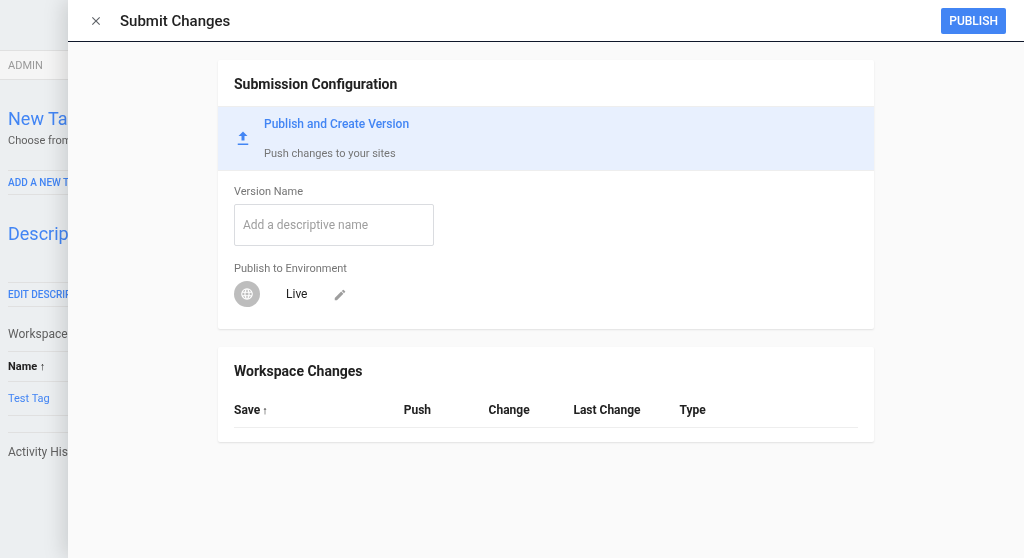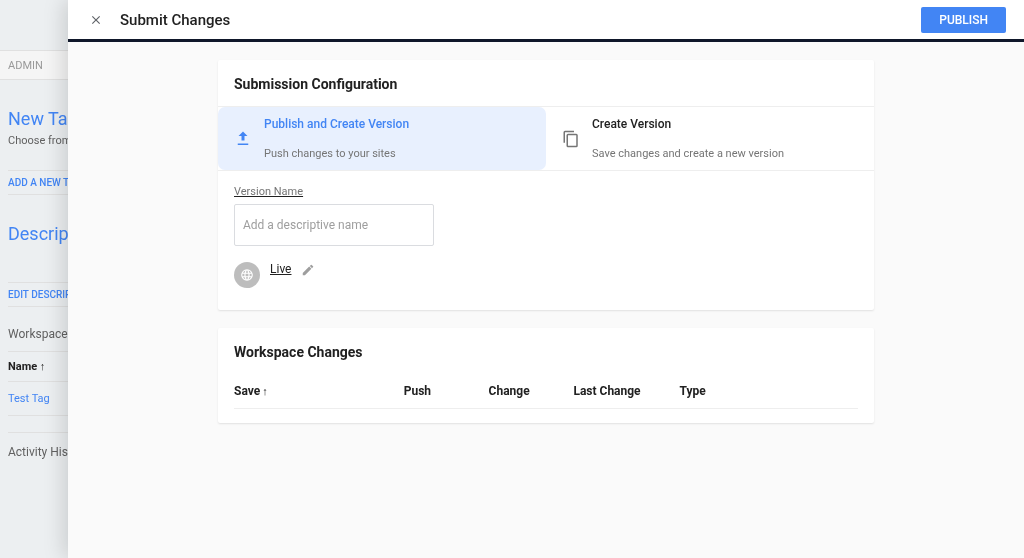--- a/index.html
+++ b/index.html
@@ -17,53 +17,53 @@
   .bg-addlink { color: #4285F4; font-size: 10px; font-weight: 500; display: block; margin-top: 16px; padding: 6px 0; border-top: 1px solid #e0e0e0; border-bottom: 1px solid #e0e0e0; }
   .bg-desc-title { color: #4285F4; font-size: 18px; margin-top: 28px; }
   .bg-editdesc { color: #4285F4; font-size: 10px; font-weight: 500; display: block; margin-top: 38px; padding: 6px 0; border-top: 1px solid #e0e0e0; border-bottom: 1px solid #e0e0e0; }
   .bg-workspace { font-size: 12px; color: #616161; margin-top: 20px; margin-bottom: 10px; }
   .bg-nameheader { font-size: 11px; font-weight: 700; color: #212121; padding: 8px 0; border-top: 1px solid #e0e0e0; border-bottom: 1px solid #e0e0e0; }
   .bg-testtag { color: #4285F4; font-size: 11px; padding: 10px 0; border-bottom: 1px solid #e0e0e0; }
   .bg-activity { font-size: 12px; color: #616161; margin-top: 16px; border-top: 1px solid #e0e0e0; padding-top: 12px; }
 
   
   .modal { position: absolute; left: 68px; top: 0; right: 0; bottom: 0; background: #fafafa; display: flex; flex-direction: column; box-shadow: -4px 0 20px rgba(0,0,0,0.15); }
-  .modal-header { height: 42px; background: #fff; display: flex; align-items: center; padding: 0 18px; border-bottom: 3px solid #0f172a; }
+  .modal-header { height: 42px; background: #fff; display: flex; align-items: center; padding: 0 18px; border-bottom: 1px solid #0f172a; }
   .close-x { width: 20px; height: 20px; cursor: pointer; color: #5f6368; display: flex; align-items: center; justify-content: center; margin-right: 14px; }
   .close-x svg { width: 14px; height: 14px; }
   .modal-title { font-size: 15px; font-weight: 500; color: #212121; flex: 1; }
-  .publish-btn { background: #4285F4; color: #fff; border: none; padding: 6px 18px; font-size: 12px; font-weight: 500; border-radius: 2px; cursor: pointer; }
+  .publish-btn { background: #4285F4; color: #fff; border: none; padding: 6px 8px; font-size: 12px; font-weight: 500; border-radius: 2px; cursor: pointer; }
 
   .modal-body { flex: 1; overflow-y: auto; padding: 18px 150px 18px 150px; }
 
   .card { background: #fff; border-radius: 2px; box-shadow: 0 1px 2px rgba(0,0,0,0.1); margin-bottom: 18px; }
   .card-header { padding: 16px 16px 14px 16px; font-size: 14px; font-weight: 700; color: #212121; }
 
   .option-row { display: flex; border-top: 1px solid #eee; border-bottom: 1px solid #eee; }
-  .option { flex: 1; display: flex; align-items: center; padding: 10px 16px; cursor: pointer; gap: 12px; border-radius: 7px; }
+  .option { flex: 1; display: flex; align-items: center; padding: 10px 16px; cursor: pointer; gap: 12px; }
   .option.selected { background: #e8f0fe; }
   .option-icon { width: 18px; height: 18px; display: flex; align-items: center; justify-content: center; }
   .option-icon svg { width: 18px; height: 18px; }
   .option.selected .option-icon svg { fill: #4285F4; }
   .option:not(.selected) .option-icon svg { fill: #757575; }
   .option-texts { display: flex; flex-direction: column; }
   .option-title { font-size: 12px; font-weight: 500; }
   .option.selected .option-title { color: #4285F4; }
   .option:not(.selected) .option-title { color: #212121; }
   .option-sub { font-size: 11px; color: #757575; margin-top: 16px; }
 
-  .form-section { padding: 14px 16px 18px 16px; text-decoration: underline; }
+  .form-section { padding: 14px 16px 18px 16px; }
   .field-label { font-size: 11px; color: #757575; margin-bottom: 6px; display: block; }
   .text-input { width: 200px; padding: 13px 8px; font-size: 12px; border: 1px solid #dadce0; border-radius: 2px; color: #212121; }
   .text-input::placeholder { color: #9e9e9e; }
   .textarea { width: 100%; height: 120px; padding: 8px; font-size: 12px; border: 1px solid #dadce0; border-radius: 2px; color: #212121; resize: vertical; }
   .textarea::placeholder { color: #9e9e9e; }
   .field-group { margin-bottom: 16px; }
 
-  .env-row { display: flex; align-items: flex-start; gap: 10px; }
+  .env-row { display: flex; align-items: center; gap: 26px; }
   .env-icon { width: 26px; height: 26px; border-radius: 50%; background: #bdbdbd; display: flex; align-items: center; justify-content: center; }
   .env-icon svg { width: 14px; height: 14px; fill: #fff; }
   .env-label { font-size: 12px; color: #212121; }
   .env-edit { width: 14px; height: 14px; color: #9e9e9e; cursor: pointer; }
   .env-edit svg { width: 14px; height: 14px; fill: #9e9e9e; }
 
   .changes-table { padding: 0 16px 14px 16px; }
   .table-head, .table-row { display: grid; grid-template-columns: 1.6fr 0.8fr 0.8fr 1fr 1.4fr 30px; align-items: center; padding: 10px 0; }
   .table-head { border-bottom: 1px solid #eee; }
   .th { font-size: 12px; font-weight: 700; color: #212121; }
@@ -112,39 +112,29 @@
           <div class="option-icon">
             <svg viewBox="0 0 24 24">
                 <path d="M5 20h14v-2H5v2zM12 2 6 8h4v6h4V8h4l-6-6z"></path>
               </svg>
           </div>
           <div class="option-texts">
             <div class="option-title">Publish and Create Version</div>
             <div class="option-sub">Push changes to your sites</div>
           </div>
         </div>
-        <div class="option">
-          <div class="option-icon">
-            <svg viewBox="0 0 24 24">
-                <path d="M16 1H4a2 2 0 0 0-2 2v14h2V3h12V1zm3 4H8a2 2 0 0 0-2 2v14a2 2 0 0 0 2 2h11a2 2 0 0 0 2-2V7a2 2 0 0 0-2-2zm0 16H8V7h11v14z"></path>
-              </svg>
-          </div>
-          <div class="option-texts">
-            <div class="option-title">Create Version</div>
-            <div class="option-sub">Save changes and create a new version</div>
-          </div>
-        </div>
       </div>
 
       <div class="form-section">
         <div class="field-group">
           <label class="field-label">Version Name</label>
           <input class="text-input" type="text" placeholder="Add a descriptive name" style="">
         </div>
         <div class="field-group" style="margin-bottom:4px;">
+          <label class="field-label">Publish to Environment</label>
           <div class="env-row">
             <div class="env-icon">
               <svg viewBox="0 0 24 24">
                   <path d="M12 2a10 10 0 1 0 0 20 10 10 0 0 0 0-20zm6.93 6h-2.95a15.65 15.65 0 0 0-1.38-3.56A8.03 8.03 0 0 1 18.93 8zM12 4c.83 1.2 1.48 2.53 1.91 4h-3.82c.43-1.47 1.08-2.8 1.91-4zM4.26 14a7.95 7.95 0 0 1 0-4h3.38a16.5 16.5 0 0 0 0 4H4.26zm.81 2h2.95c.32 1.25.78 2.45 1.38 3.56A8.03 8.03 0 0 1 5.07 16zm2.95-8H5.07a8.03 8.03 0 0 1 4.33-3.56A15.65 15.65 0 0 0 8.02 8zM12 20c-.83-1.2-1.48-2.53-1.91-4h3.82c-.43 1.47-1.08 2.8-1.91 4zm2.34-6H9.66a14.7 14.7 0 0 1 0-4h4.68a14.7 14.7 0 0 1 0 4zm.25 5.56c.6-1.11 1.06-2.31 1.38-3.56h2.95a8.03 8.03 0 0 1-4.33 3.56zM16.36 14a16.5 16.5 0 0 0 0-4h3.38a7.95 7.95 0 0 1 0 4h-3.38z"></path>
                 </svg>
             </div>
             <span class="env-label">Live</span>
             <span class="env-edit">
               <svg viewBox="0 0 24 24">
                   <path d="M3 17.25V21h3.75L17.81 9.94l-3.75-3.75L3 17.25zM20.71 7.04a1 1 0 0 0 0-1.41l-2.34-2.34a1 1 0 0 0-1.41 0l-1.83 1.83 3.75 3.75 1.83-1.83z"></path>

